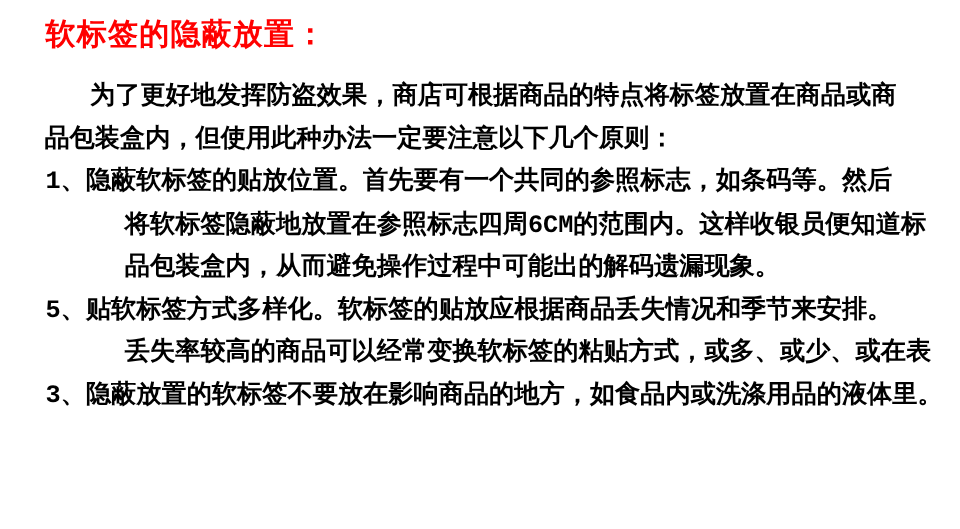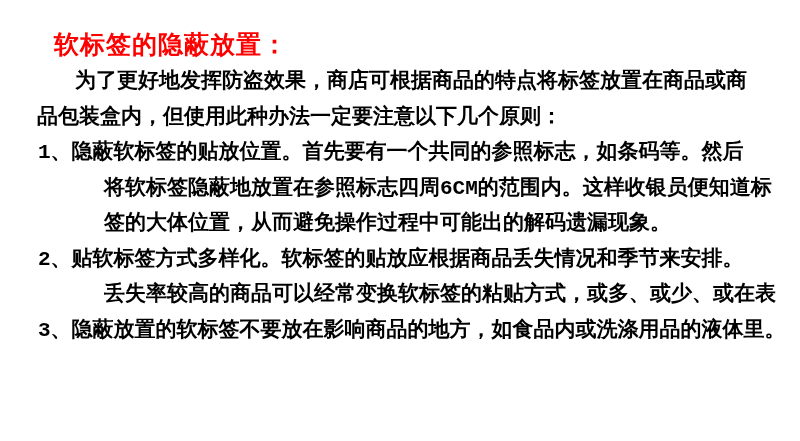--- a/index.html
+++ b/index.html
@@ -12,21 +12,21 @@
     width:800px;height:441px;
     background:var(--bg-color);
     overflow:hidden;
     position:relative;
     font-family:"Liberation Sans","DejaVu Sans",sans-serif;
   }
   .doc-page{position:absolute;inset:0;}
   .doc-heading{
     position:absolute;
     left:38px;top:12px;
-    margin:16px;
+    margin:0;
     font-size:25px;
     font-weight:bold;
     letter-spacing:1px;
     color:var(--heading-color);
     white-space:nowrap;
   }
   .doc-lines{
     position:absolute;
     top:64px;left:0;
     width:800px;
@@ -51,18 +51,18 @@
 <body>
 
 <div class="doc-page">
   <h1 class="doc-heading">软标签的隐蔽放置：</h1>
 
   <div class="doc-lines">
     <div class="line l-first">为了更好地发挥防盗效果，商店可根据商品的特点将标签放置在商品或商</div>
     <div class="line l-base">品包装盒内，但使用此种办法一定要注意以下几个原则：</div>
     <div class="line l-item">1、隐蔽软标签的贴放位置。首先要有一个共同的参照标志，如条码等。然后</div>
     <div class="line l-cont">将软标签隐蔽地放置在参照标志四周6CM的范围内。这样收银员便知道标</div>
-    <div class="line l-cont">签的大体位置，从而避免操作过程中可能出的解码遗漏现象。</div>
-    <div class="line l-item">2、贴软标签方式多样化。软标签的贴放应根据商品丢失情况和季节来安排。</div>
+    <div class="line l-cont">品包装盒内，从而避免操作过程中可能出的解码遗漏现象。</div>
+    <div class="line l-item">5、贴软标签方式多样化。软标签的贴放应根据商品丢失情况和季节来安排。</div>
     <div class="line l-cont">丢失率较高的商品可以经常变换软标签的粘贴方式，或多、或少、或在表</div>
     <div class="line l-item">3、隐蔽放置的软标签不要放在影响商品的地方，如食品内或洗涤用品的液体里。</div>
   </div>
 </div>
 
 </body></html>

